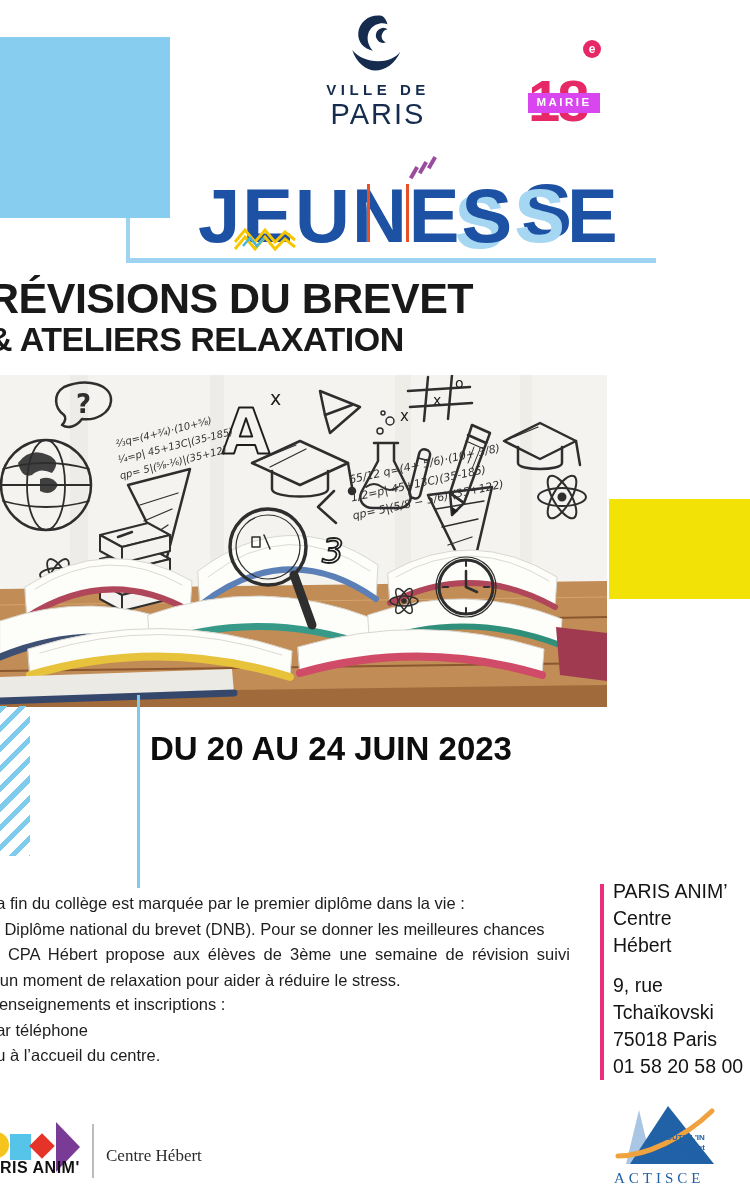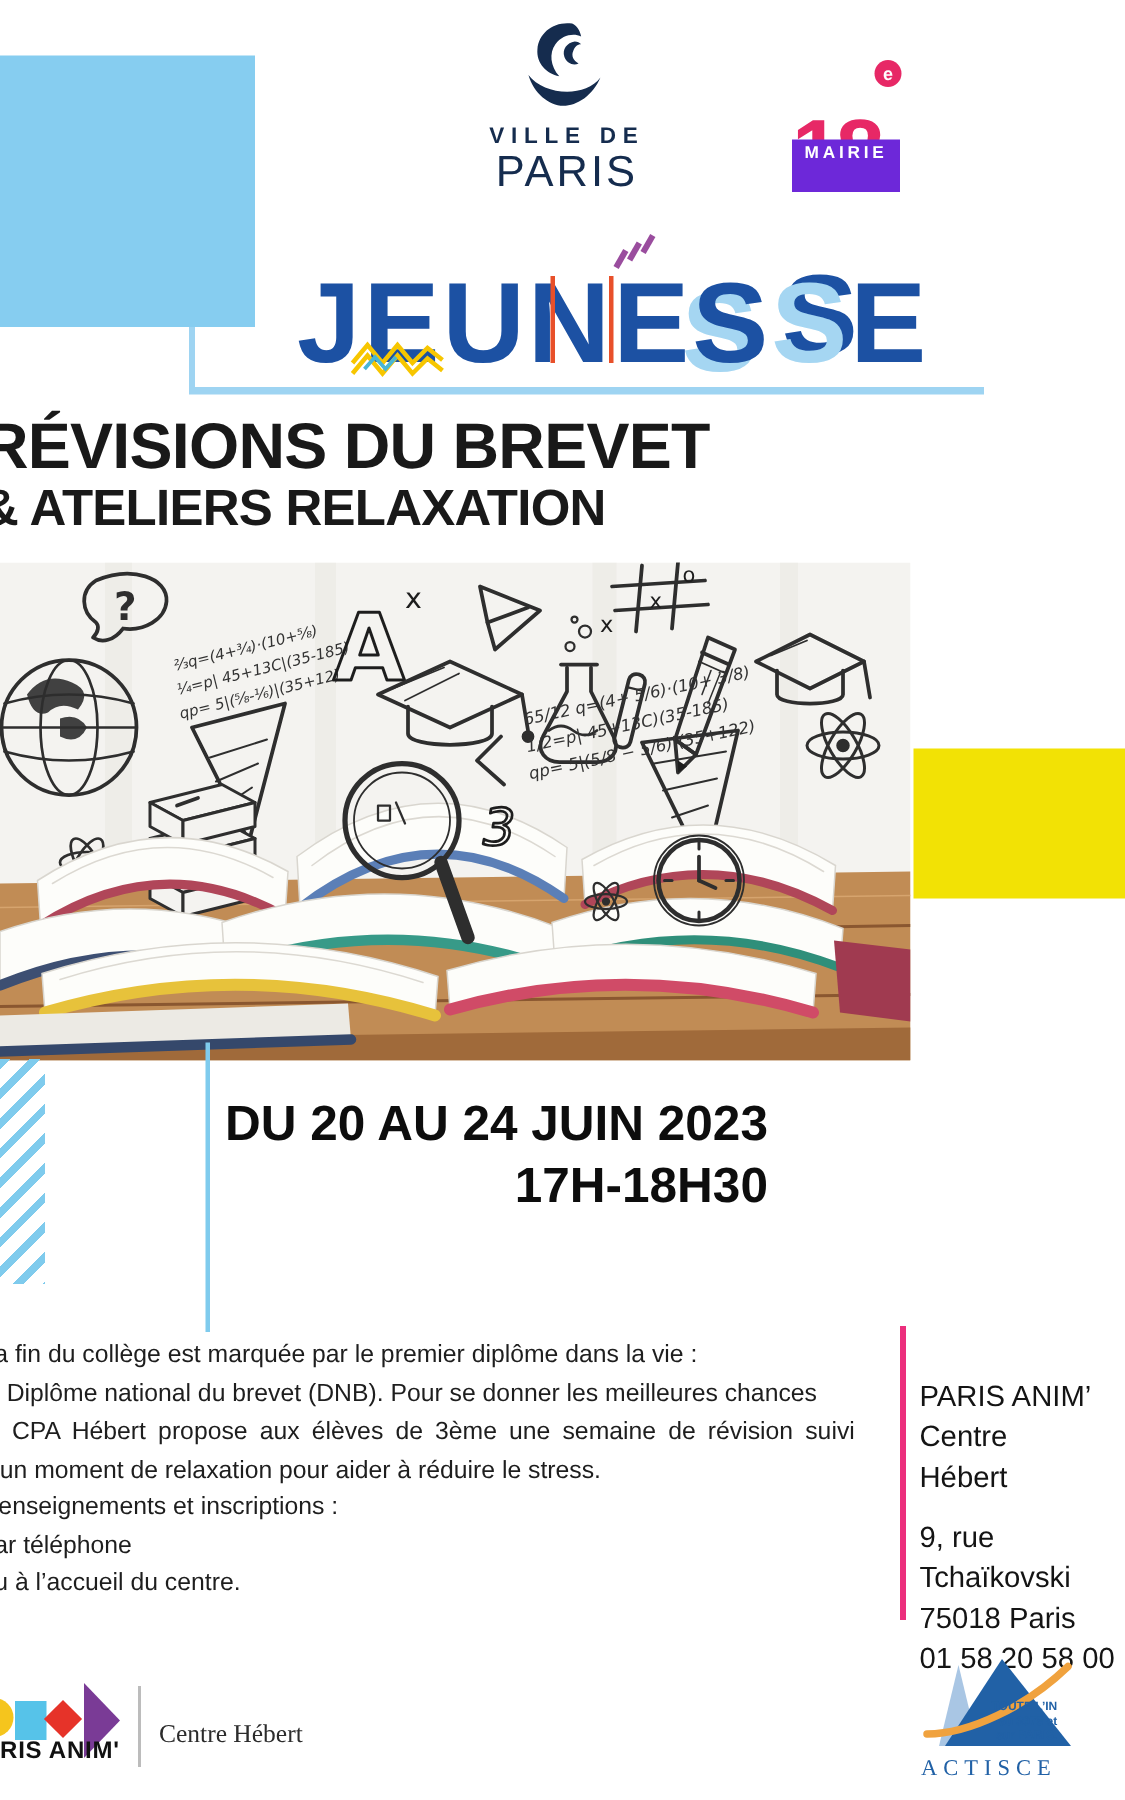--- a/index.html
+++ b/index.html
@@ -8,21 +8,21 @@
   .abs{position:absolute;}
 
   
   .vdp{left:318px;top:14px;width:120px;text-align:center;color:#152c4e;}
   .vdp-top{font-size:15px;font-weight:700;letter-spacing:4.5px;margin-top:3px;}
   .vdp-bottom{font-size:29px;font-weight:400;letter-spacing:2px;margin-top:0;}
   .m18{left:528px;top:46px;width:80px;height:70px;}
   .m18-num{font-size:58px;line-height:50px;font-weight:800;color:#e72866;letter-spacing:-3px;margin-top:30px;}
   .m18-e{position:absolute;left:55px;top:-6px;width:18px;height:18px;border-radius:50%;
          background:#e72866;color:#fff;font-size:12px;font-weight:700;text-align:center;line-height:18px;}
-  .m18-bar{position:absolute;left:0;top:47px;width:72px;height:35px;background:#6d28d9;color:#fff;
+  .m18-bar{position:absolute;left:0;top:47px;width:72px;height:20px;background:#d946ef;color:#fff;
            font-size:11.5px;font-weight:700;letter-spacing:2.5px;text-align:center;line-height:19px;}
 
   
   .sq{left:0;top:37px;width:170px;height:181px;background:#86cdf0;}
   .jline-v{left:126px;top:218px;width:4px;height:44px;background:#9ed4f2;}
   .jline-h{left:126px;top:258px;width:530px;height:5px;background:#9ed4f2;}
   .jeunesse{left:198px;top:176px;font-size:76px;font-weight:800;letter-spacing:2px;
             color:#1c51a3;line-height:80px;white-space:nowrap;text-decoration:underline;}
   .jeunesse span{display:inline-block;position:relative;}
   .jeunesse .s1{text-shadow:-7px 6px 0 #a5d6f2;}
@@ -46,21 +46,21 @@
 
   
   .sched{left:150px;top:728px;font-size:33px;font-weight:800;color:#0d0d0d;line-height:41px;white-space:nowrap;text-align:right;}
   .para{font-size:16.5px;line-height:25.5px;color:#1e1e1e;white-space:nowrap;}
   .p1{left:-13px;top:891px;}
   .p2{left:-13px;top:992px;}
   .stretch{word-spacing:3.5px;}
 
   
   .pinkbar{left:600px;top:884px;width:4px;height:196px;background:#ec2f7d;}
-  .contact{left:613px;top:878px;font-size:19.5px;line-height:27px;color:#141414;margin-top:40px;}
+  .contact{left:613px;top:878px;font-size:19.5px;line-height:27px;color:#141414;}
   .contact .gap{height:13px;}
 
   
   .f-circle{left:-17px;top:1132px;width:26px;height:26px;border-radius:50%;background:#f5c51d;}
   .f-square{left:10px;top:1134px;width:21px;height:26px;background:#56c3e9;}
   .f-diamond{left:33px;top:1137px;width:18px;height:18px;background:#e63329;transform:rotate(45deg);}
   .f-tri{left:56px;top:1122px;width:0;height:0;border-top:25px solid rgba(0,0,0,0);
          border-bottom:25px solid rgba(0,0,0,0);border-left:24px solid #7a3b96;}
   .f-pa{left:-22px;top:1159px;font-size:16px;font-weight:800;letter-spacing:.5px;color:#111;white-space:nowrap;}
   .f-div{left:92px;top:1124px;width:2px;height:54px;background:#bcbcbc;}
@@ -302,21 +302,20 @@
       </g>
     </g>
   </svg>
 
   <div class="abs yellow"></div>
   <div class="abs vline"></div>
   <div class="abs stripes"></div>
 
   <div class="abs sched">
     <div>DU 20 AU 24 JUIN 2023</div>
-    <div>17H-18H30</div>
   </div>
 
   <div class="abs para p1">
     <div>La fin du collège est marquée par le premier diplôme dans la vie :</div>
     <div>le Diplôme national du brevet (DNB). Pour se donner les meilleures chances</div>
     <div class="stretch">le CPA Hébert propose aux élèves de 3ème une semaine de révision suivi</div>
     <div>d’un moment de relaxation pour aider à réduire le stress.</div>
   </div>
   <div class="abs para p2">
     <div>Renseignements et inscriptions :</div>

